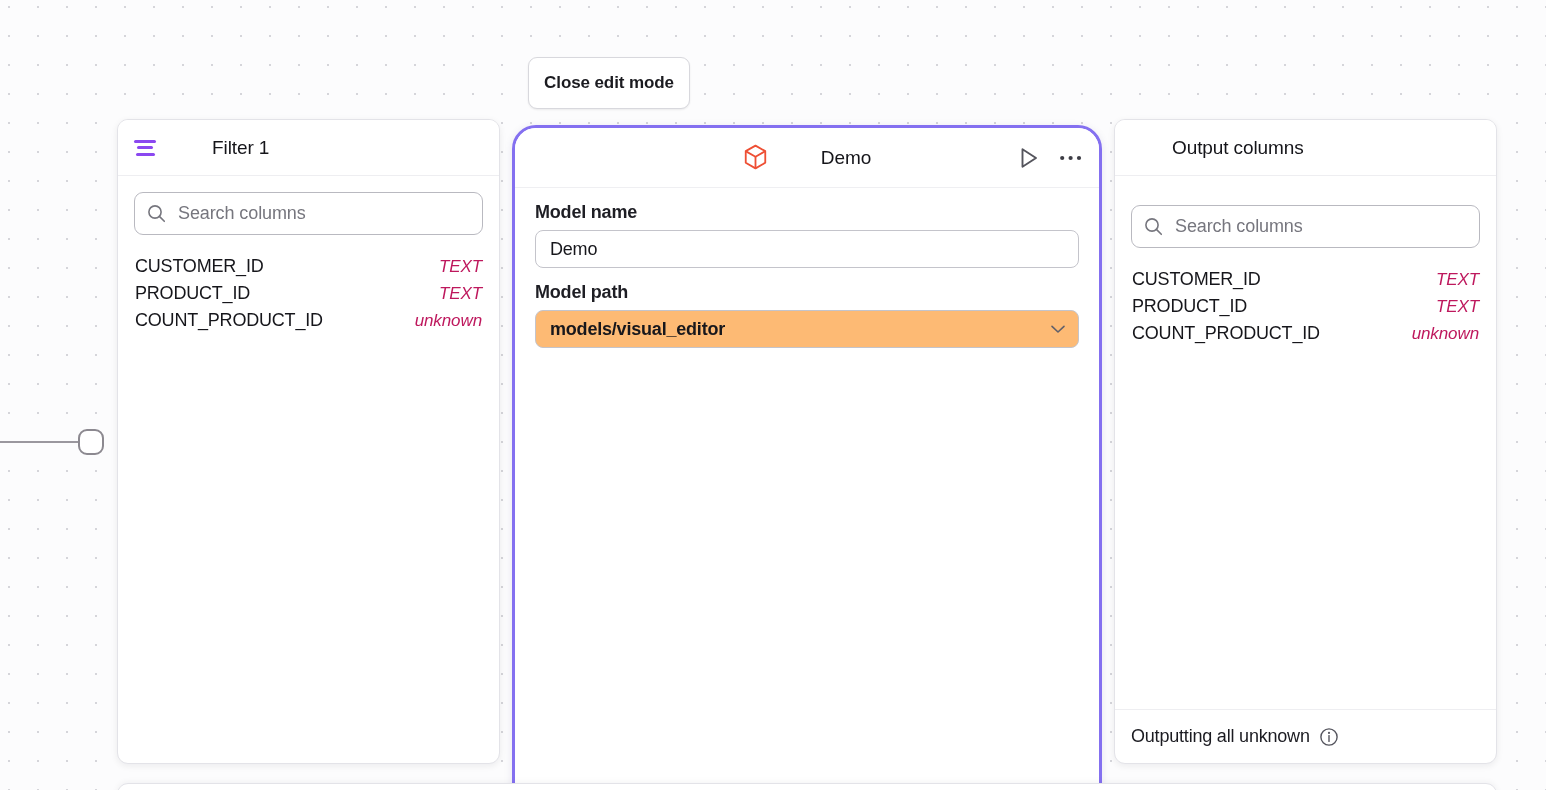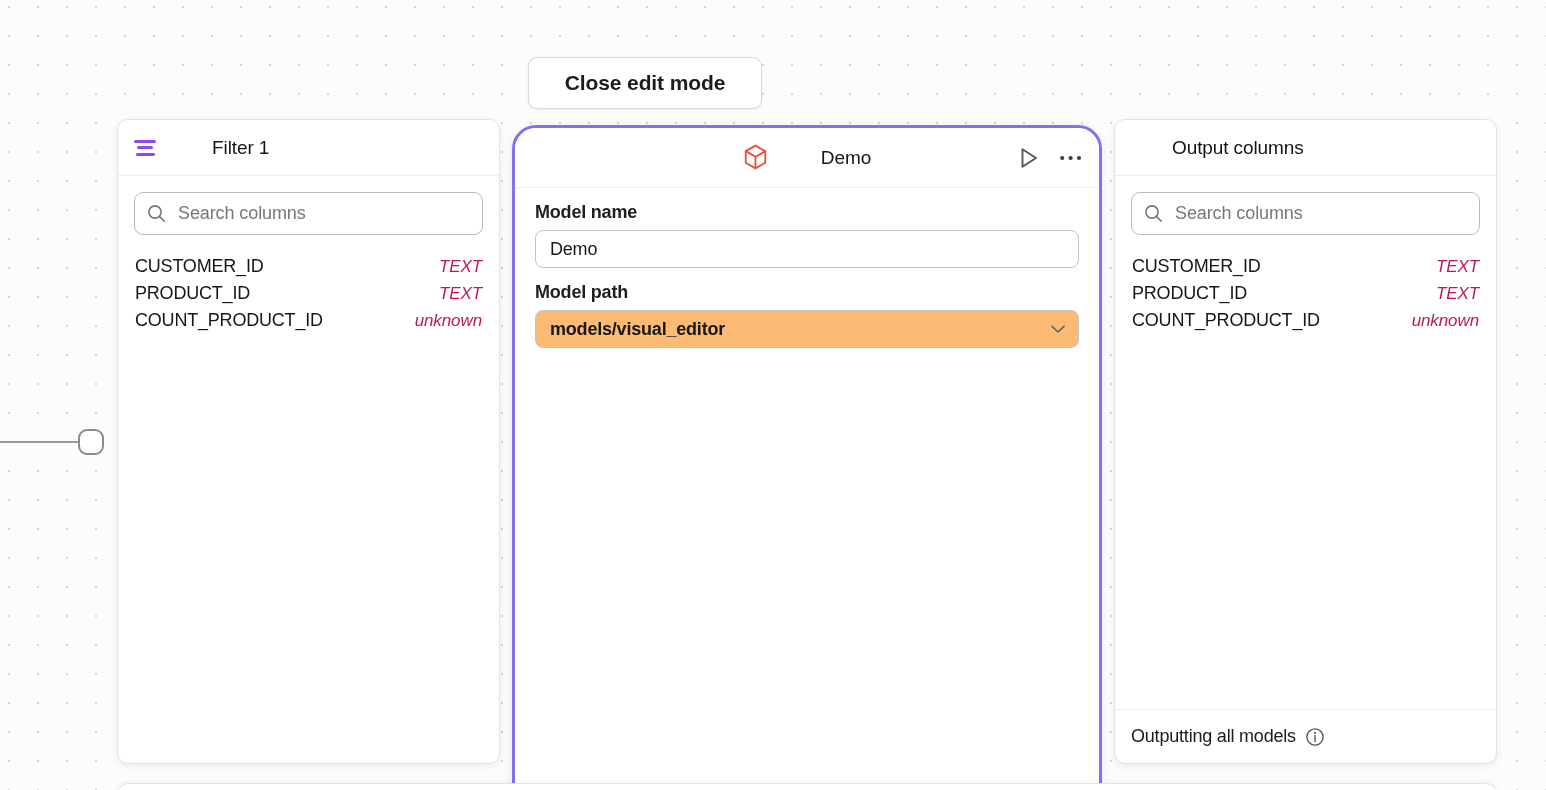--- a/index.html
+++ b/index.html
@@ -33,27 +33,27 @@
     position: absolute; left: 78px; top: 9px;
     width: 26px; height: 26px;
     border: 2.2px solid #8c8990;
     border-radius: 9px;
     background: #ffffff;
   }
 
   
   #close-edit-mode {
     position: absolute; left: 528px; top: 57px;
-    width: 234px; height: 52px;
+    width: 162px; height: 52px;
     border: 1px solid #d8d8dd;
     border-radius: 9px;
     background: #ffffff;
     box-shadow: 0 1px 2px rgba(20,20,30,.08);
     font-family: "Liberation Sans", sans-serif;
-    font-size: 21px; font-weight: bold; color: #1b1b20;
+    font-size: 17px; font-weight: bold; color: #1b1b20;
     letter-spacing: -0.1px;
     cursor: pointer;
   }
 
   
   .panel {
     position: absolute;
     background: #ffffff;
     border: 1px solid #e3e3e8;
     border-radius: 11px;
@@ -162,21 +162,21 @@
   }
   .stat-pill {
     display: flex; align-items: center; gap: 13px;
     background: #f4f4f6; border-radius: 8px;
     padding: 5px 13px 5px 10px;
   }
   .stat-group { display: flex; align-items: center; gap: 10px; padding-left: 2px; }
   .stat-val { font-size: 19px; color: #44444c; letter-spacing: -0.2px; }
 
   
-  #panel-output { left: 1114px; top: 119px; width: 383px; height: 645px; }
+  #panel-output { left: 1114px; top: 119px; width: 383px; height: 645px; gap: 13px; }
   #output-footer {
     flex: 0 0 auto; height: 54px;
     border-top: 1px solid #eeeef1;
     display: flex; align-items: center; gap: 9px;
     padding: 0 16px;
   }
   #output-footer .txt { font-size: 18px; color: #1b1b21; letter-spacing: -0.2px; }
 
   
   #panel-bottom {
@@ -329,21 +329,21 @@
             <span class="col-name">PRODUCT_ID</span>
             <span class="col-type">TEXT</span>
           </div>
           <div class="col-row">
             <span class="col-name">COUNT_PRODUCT_ID</span>
             <span class="col-type">unknown</span>
           </div>
         </div>
     </div>
     <div id="output-footer">
-      <span class="txt">Outputting all models</span>
+      <span class="txt">Outputting all unknown</span>
       <span>
         <svg width="20" height="20" viewBox="0 0 20 20">
           <circle cx="10" cy="10" r="8.1" fill="none" stroke="#55555e" stroke-width="1.4"></circle>
           <circle cx="10" cy="5.9" r="1.05" fill="#55555e"></circle>
           <line x1="10" y1="8.6" x2="10" y2="14.4" stroke="#55555e" stroke-width="1.4" stroke-linecap="round"></line>
         </svg>
       </span>
     </div>
   </div>
 

